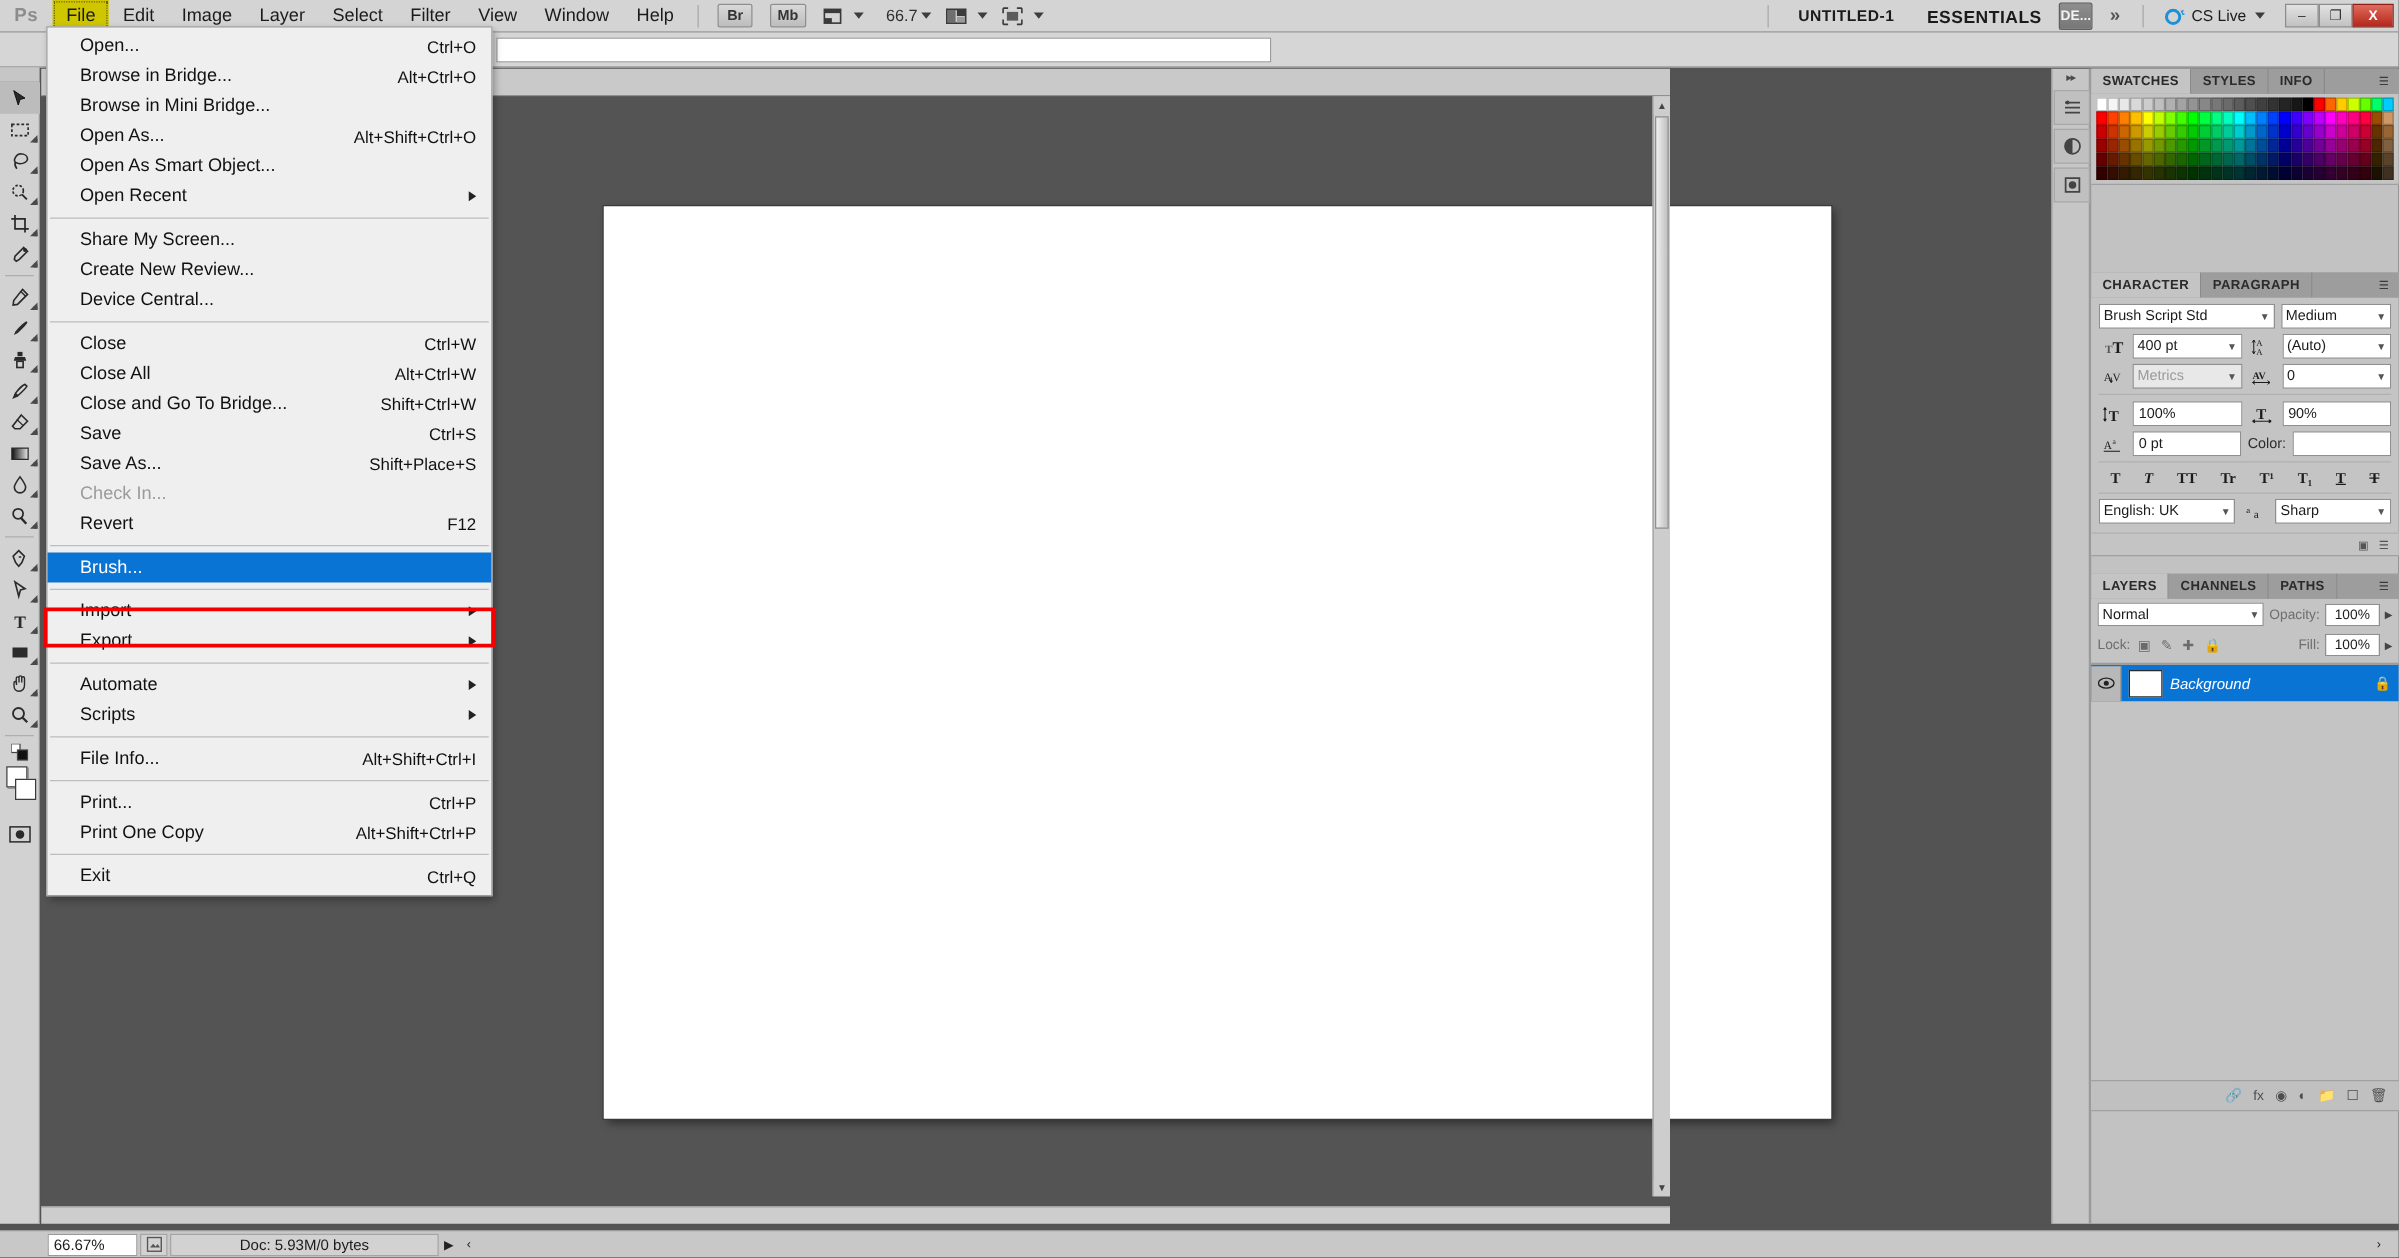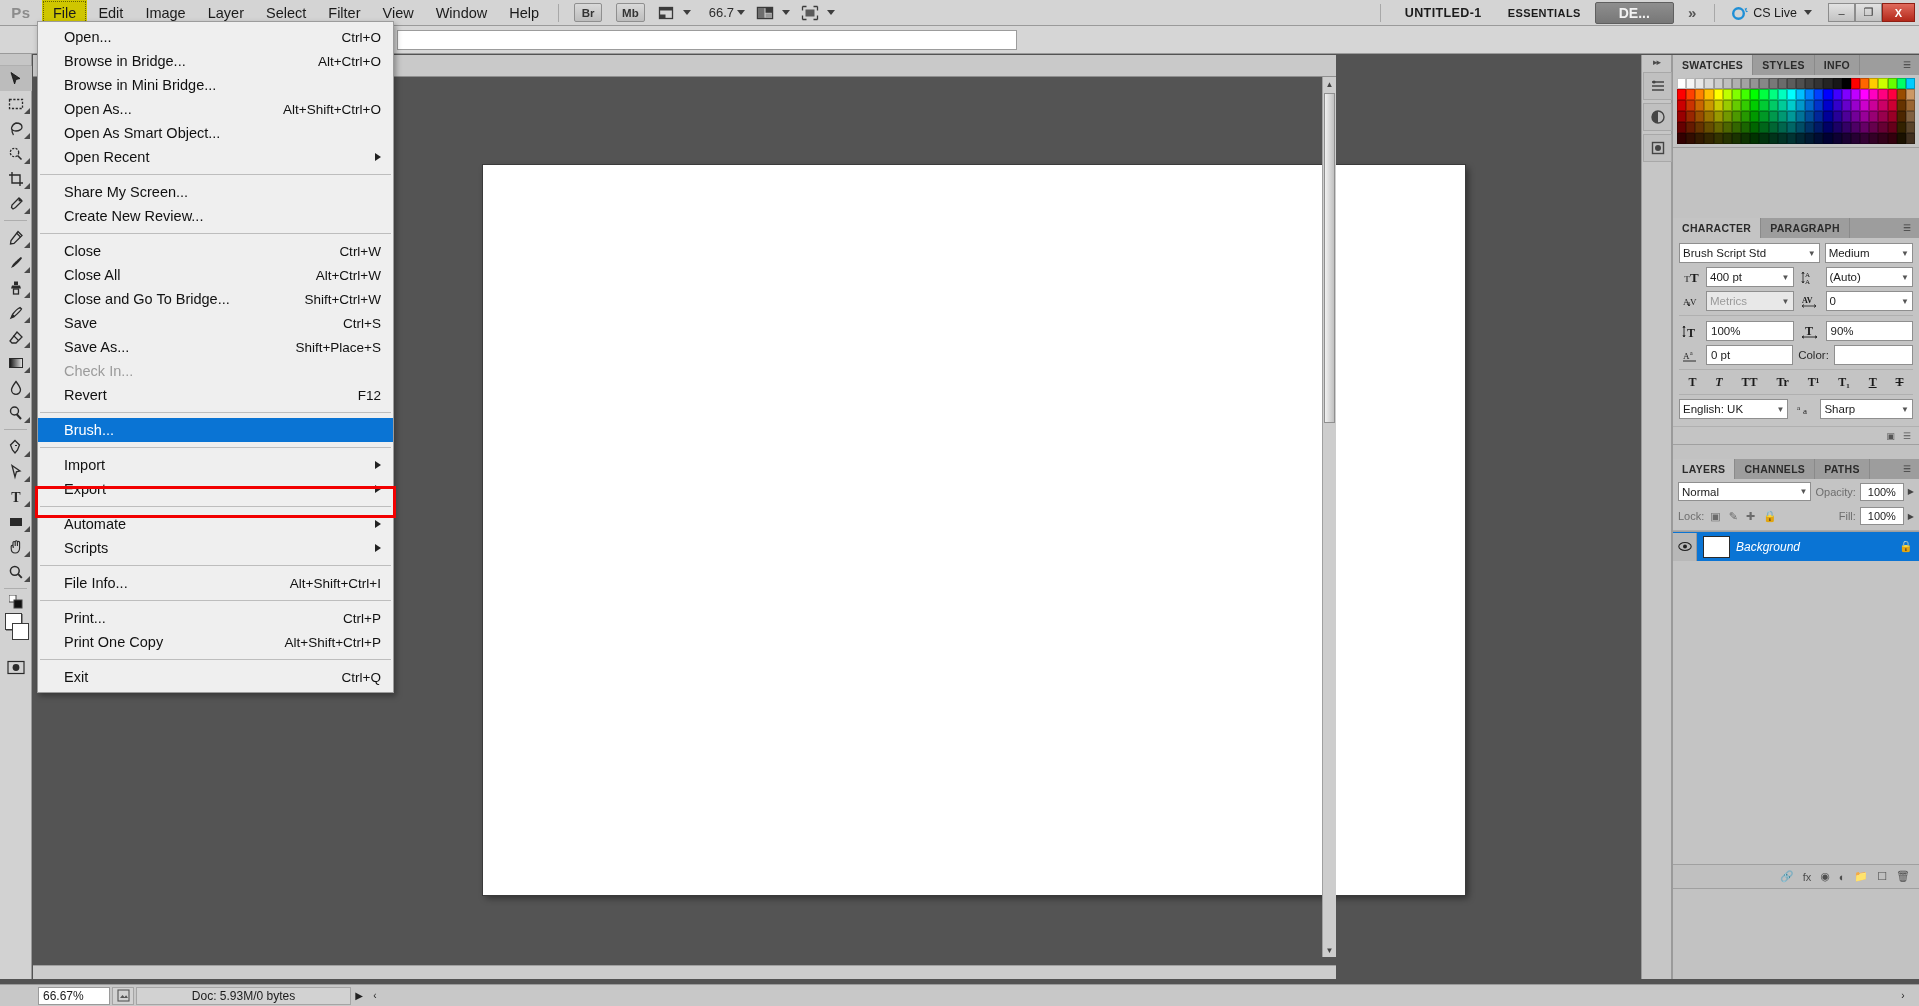--- a/index.html
+++ b/index.html
@@ -67,28 +67,28 @@
   }
   .zoomval {
     font-size: 13px; color: #2d2d2d; margin-left: 12px;
   }
   .mb-right { margin-left: auto; display: flex; align-items: center; height: 26px; }
   .doc-title {
     font-size: 12.5px; font-weight: bold; color: #1b1b1b;
     letter-spacing: .4px; padding: 0 16px;
   }
   .ws-name {
-    font-size: 11px; font-weight: bold; color: #1b1b1b;
+    font-size: 14px; font-weight: bold; color: #1b1b1b;
     letter-spacing: .4px; padding: 0 10px;
   }
   .ws-btn {
-    height: 22px; padding: 0 23px; margin: 0 4px;
+    height: 22px; padding: 0 0; margin: 0 4px;
     background: linear-gradient(#8e8e8e,#777);
     border: 1px solid #5f5f5f; border-radius: 2px;
-    color: #f2f2f2; font-size: 14px; font-weight: bold;
+    color: #f2f2f2; font-size: 11px; font-weight: bold;
     display: flex; align-items: center;
   }
   .chev { color: #555; font-size: 15px; font-weight: bold; padding: 0 10px; }
   .cslive {
     display: flex; align-items: center; gap: 5px;
     font-size: 12.5px; color: #1b1b1b; padding: 0 8px;
   }
   .wctl { display: flex; align-items: center; margin-left: 8px; margin-right: 4px; }
   .wbtn {
     width: 27px; height: 19px;
@@ -1132,20 +1132,23 @@
         <span>Open Recent</span>
         <span class="sub"></span>
       </div>
       <div class="msep"></div>
       <div class="mrow">
         <span>Share My Screen...</span>
       </div>
       <div class="mrow">
         <span>Create New Review...</span>
       </div>
+      <div class="mrow">
+        <span>Device Central...</span>
+      </div>
       <div class="msep"></div>
       <div class="mrow">
         <span>Close</span>
         <span class="sc">Ctrl+W</span>
       </div>
       <div class="mrow">
         <span>Close All</span>
         <span class="sc">Alt+Ctrl+W</span>
       </div>
       <div class="mrow">

